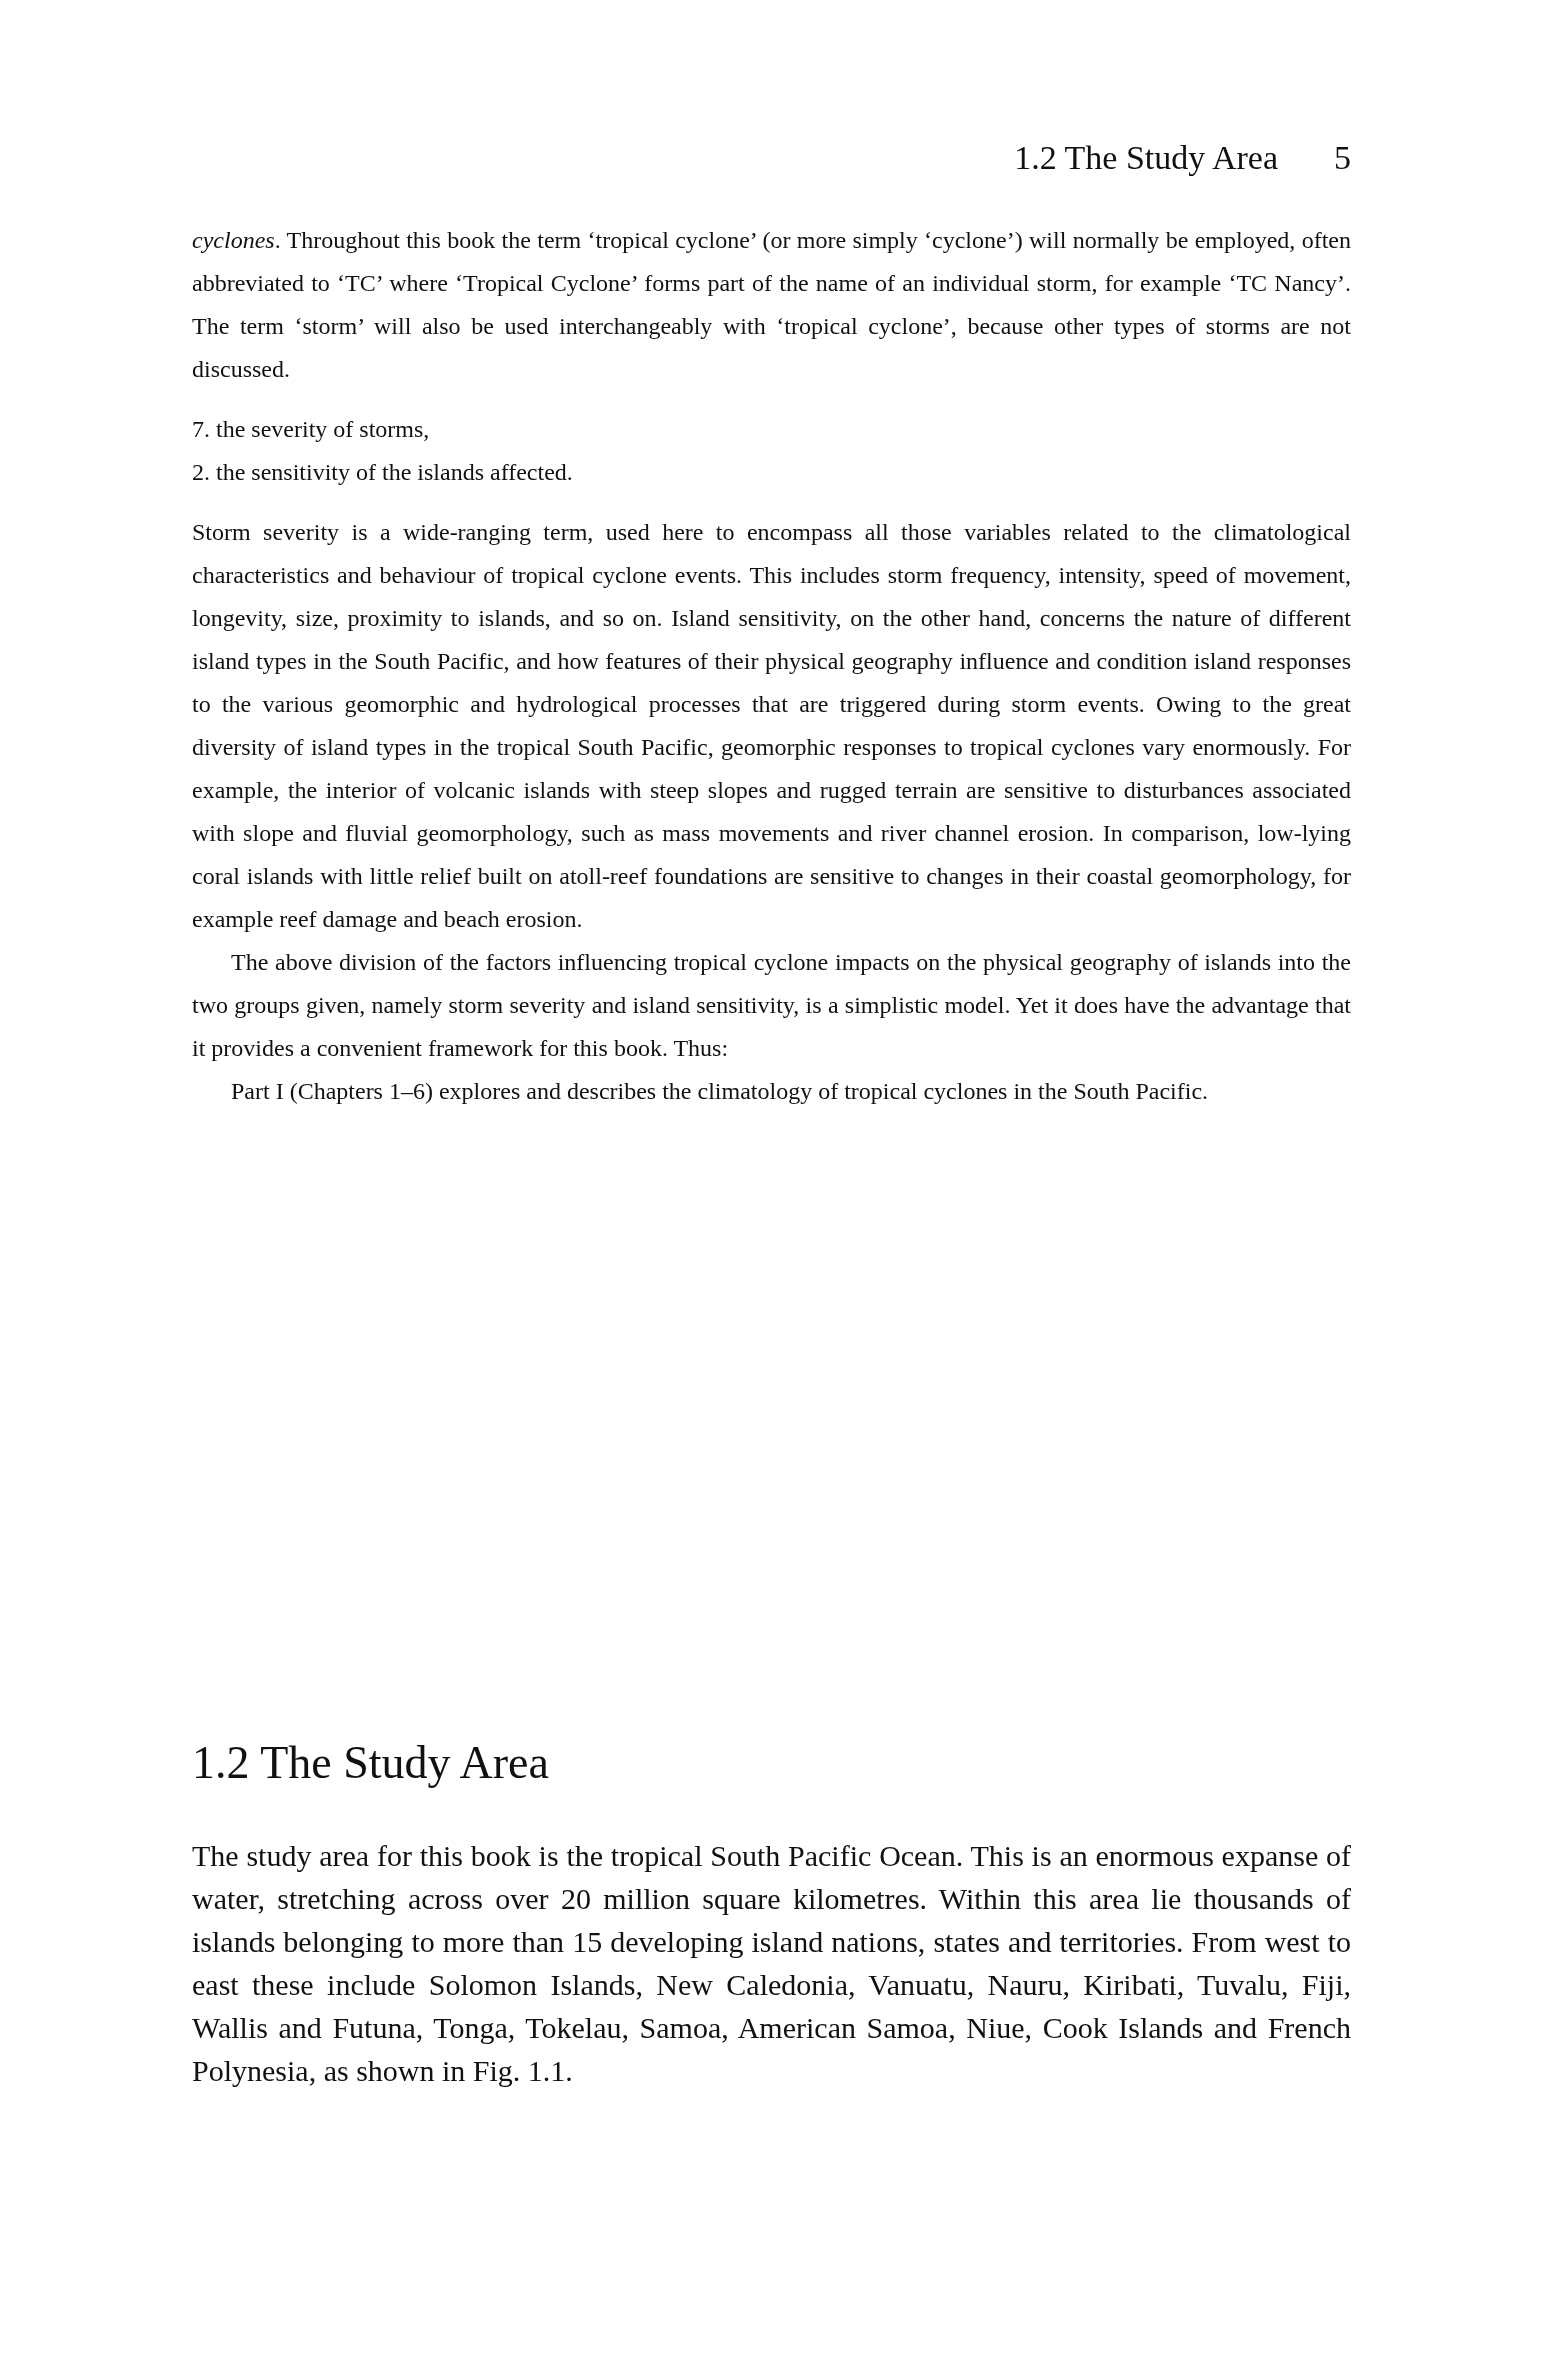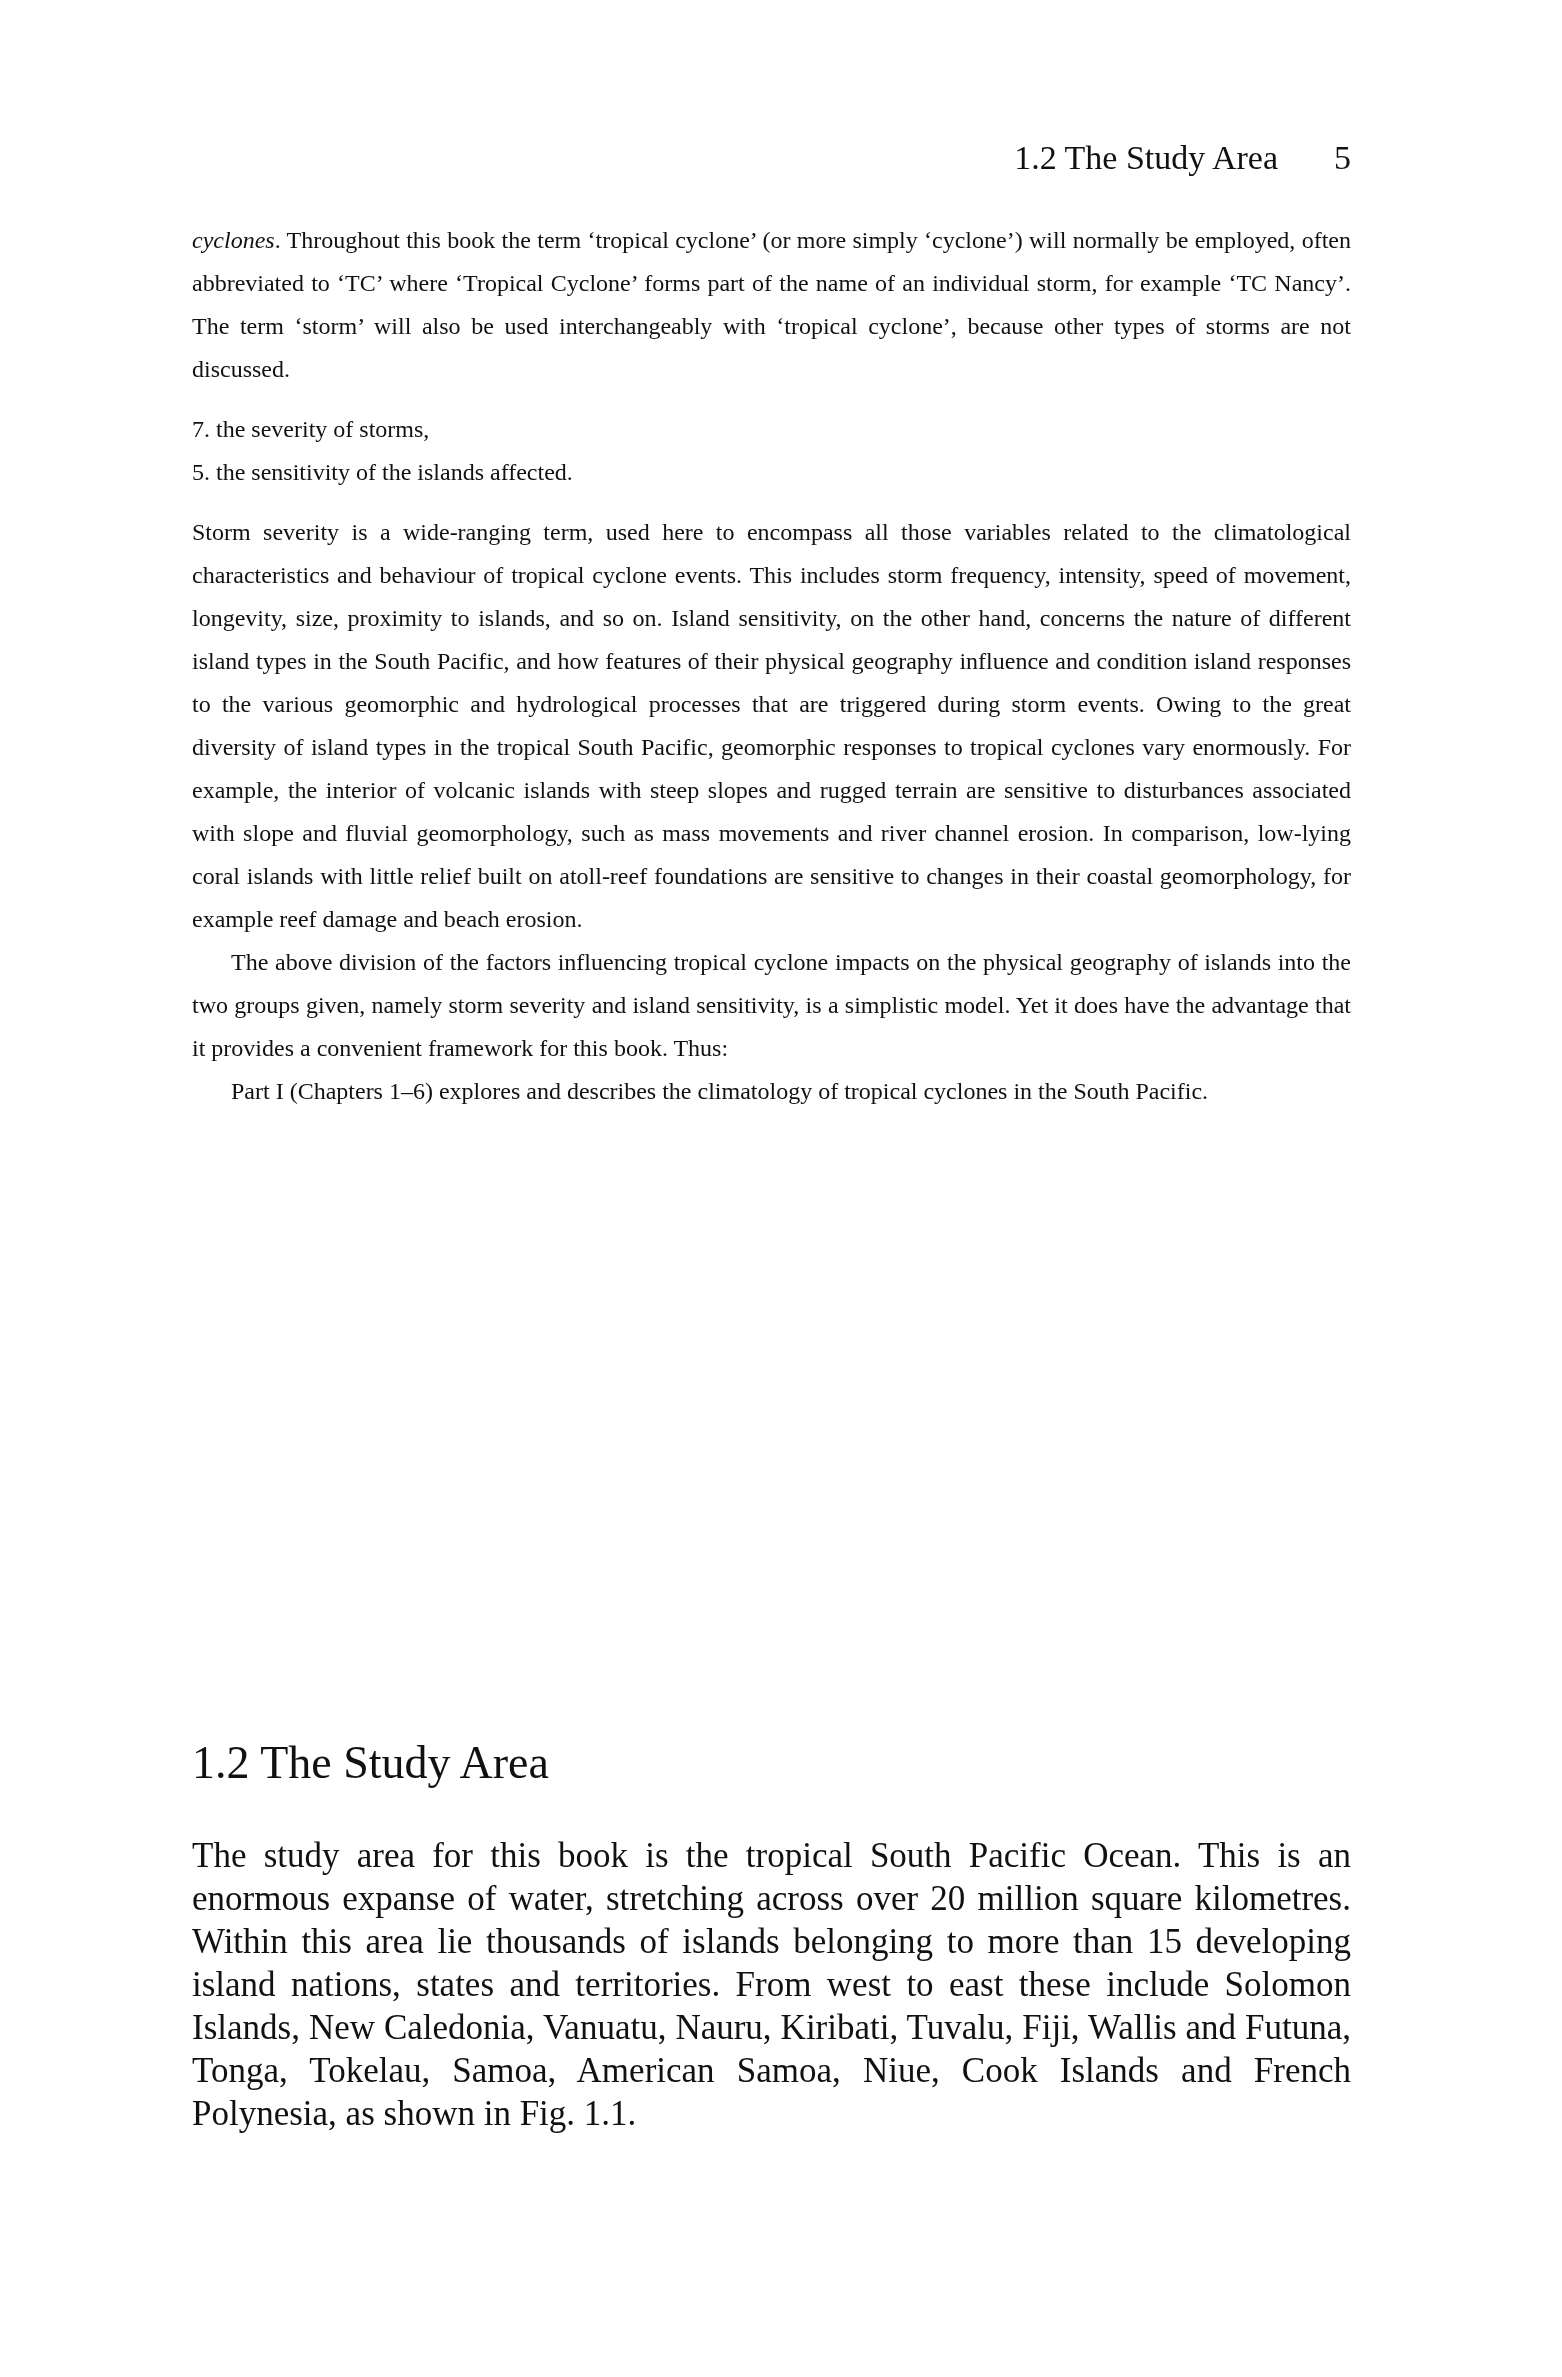--- a/index.html
+++ b/index.html
@@ -61,21 +61,21 @@
       left: 0;
       width: 1159px;
     }
     .section-heading {
       font-size: 46px;
       line-height: 54px;
       margin: 0 0 44px 0;
       font-weight: normal;
     }
     .section-body {
-      font-size: 35px;
+      font-size: 30px;
       line-height: 43px;
       text-align: justify;
       text-align-last: left;
       margin: 0;
     }
   </style>
 </head>
 <body>
 
 <div class="page">
@@ -84,21 +84,21 @@
     <span class="rh-title">1.2 The Study Area</span>
     <span class="rh-page">5</span>
   </div>
 
   <div class="body-text">
     <p><em>cyclones</em><span>. Throughout this book the term ‘tropical cyclone’ (or more simply ‘cyclone’) will normally be employed, often abbreviated to ‘TC’ where ‘Tropical Cyclone’ forms part of the name of an individual storm, for exam­ple ‘TC Nancy’. The term ‘storm’ will also be used interchangeably with ‘tropical cyclone’, because other types of storms are not discussed.</span></p>
 
 
     <ol class="var-list">
       <li>7. the severity of storms,</li>
-      <li>5. the sensitivity of the islands affected.</li>
+      <li>2. the sensitivity of the islands affected.</li>
     </ol>
 
     <p>Storm severity is a wide-ranging term, used here to encompass all those variables related to the climatological characteristics and behaviour of tropical cyclone events. This includes storm frequency, intensity, speed of movement, longevity, size, proximity to islands, and so on. Island sensitivity, on the other hand, concerns the nature of different island types in the South Pacific, and how features of their physical geography influence and condition island responses to the various geomorphic and hydrological processes that are trig­gered during storm events. Owing to the great diversity of island types in the tropical South Pacific, geomorphic responses to tropical cyclones vary enor­mously. For example, the interior of volcanic islands with steep slopes and rugged terrain are sensitive to disturbances associated with slope and fluvial geomorphology, such as mass movements and river channel erosion. In com­parison, low-lying coral islands with little relief built on atoll-reef founda­tions are sensitive to changes in their coastal geomorphology, for example reef damage and beach erosion.</p>
 
     <p class="indent">The above division of the factors influencing tropical cyclone impacts on the physical geography of islands into the two groups given, namely storm severity and island sensitivity, is a simplistic model. Yet it does have the advantage that it provides a convenient framework for this book. Thus:</p>
 
     <p class="indent">Part I (Chapters 1–6) explores and describes the climatology of tropical cyclones in the South Pacific.</p>
 
   </div>
 

